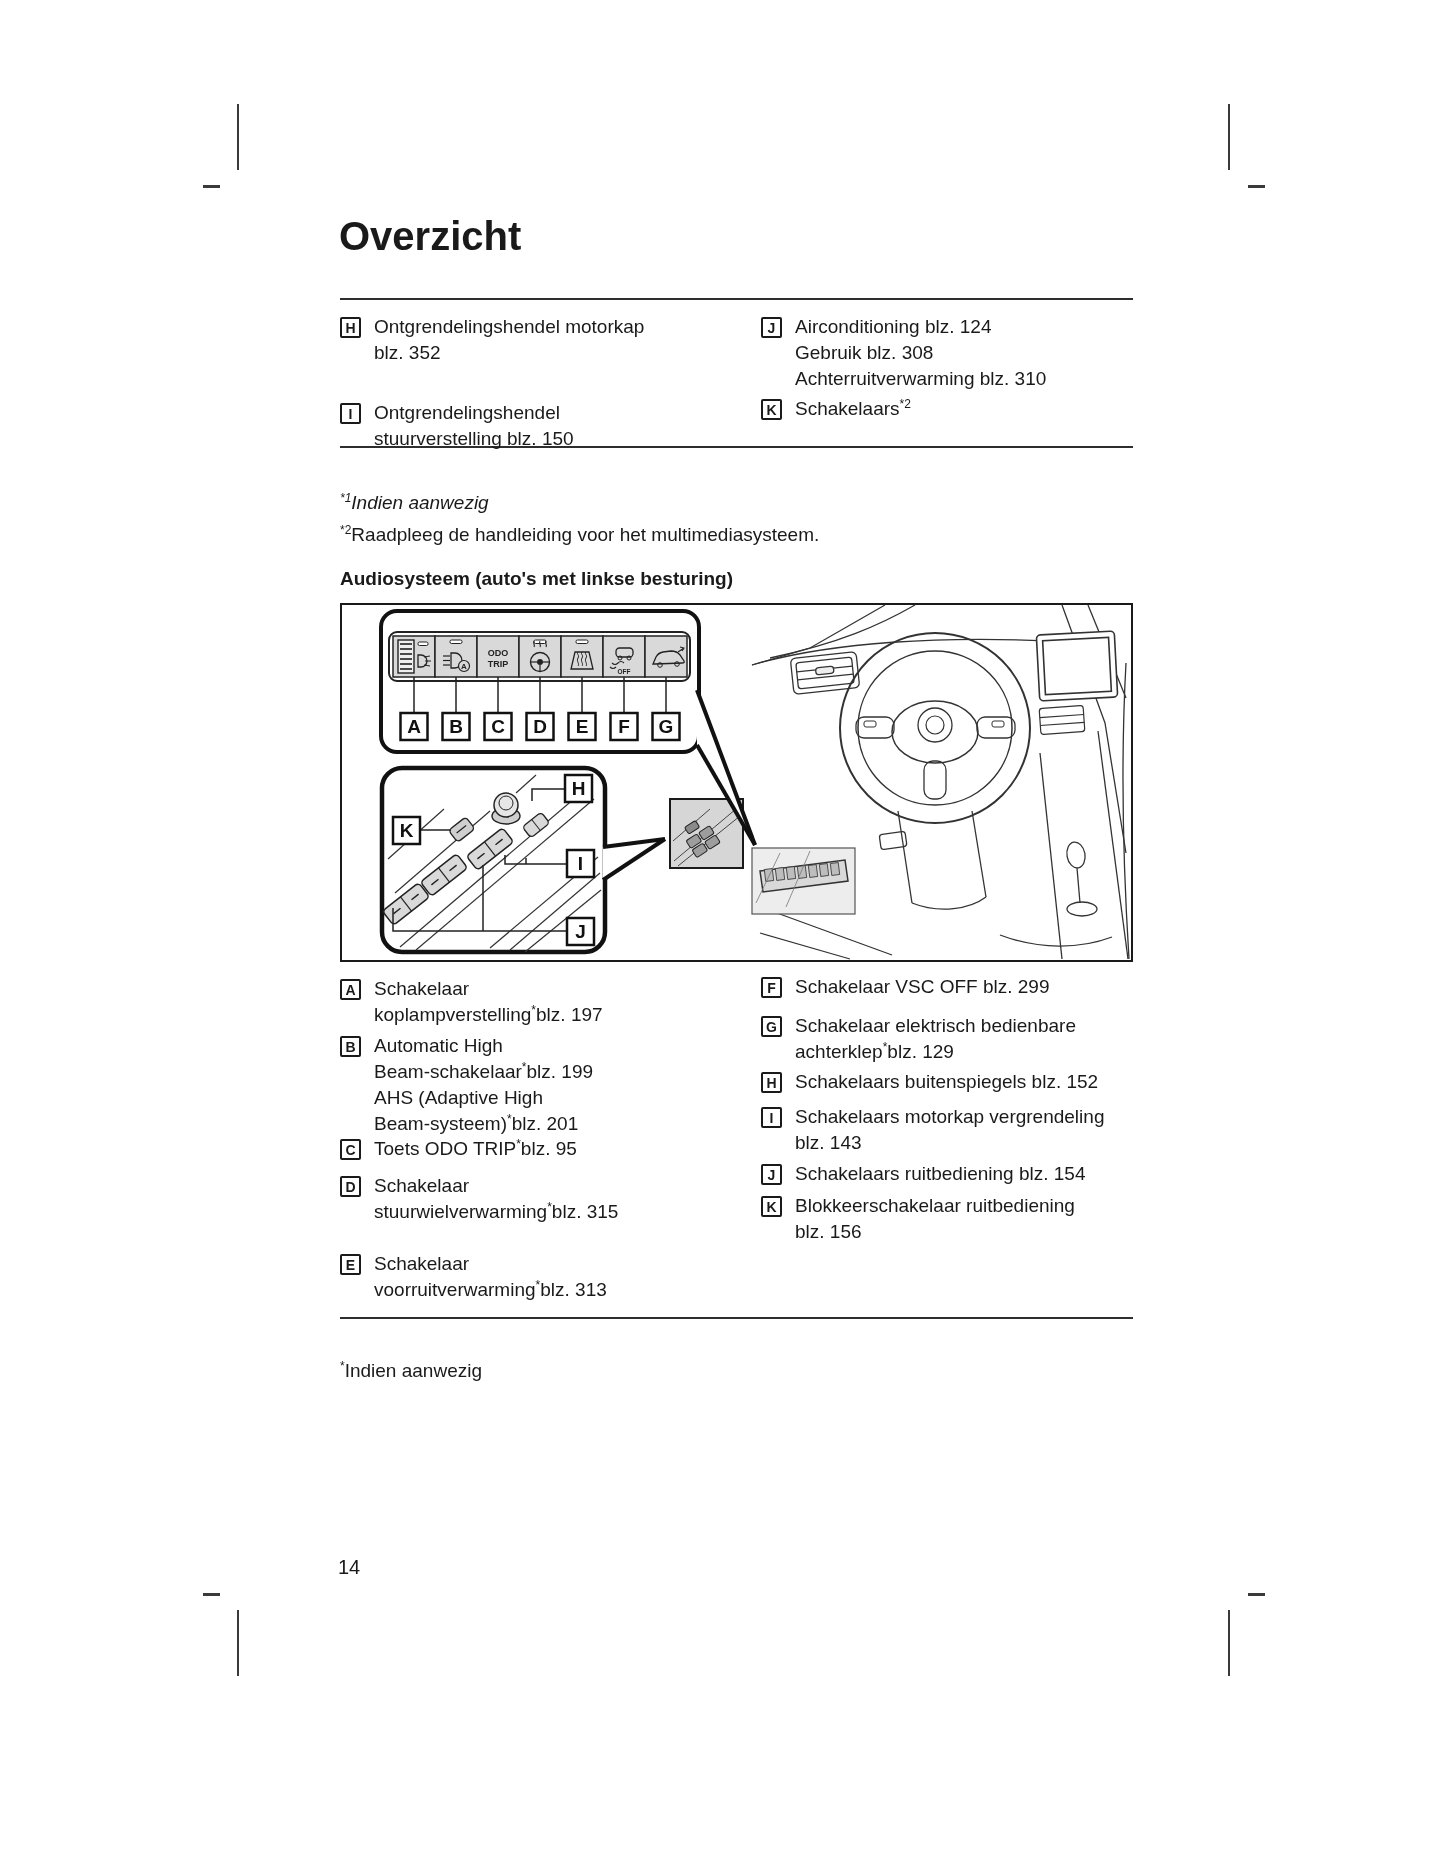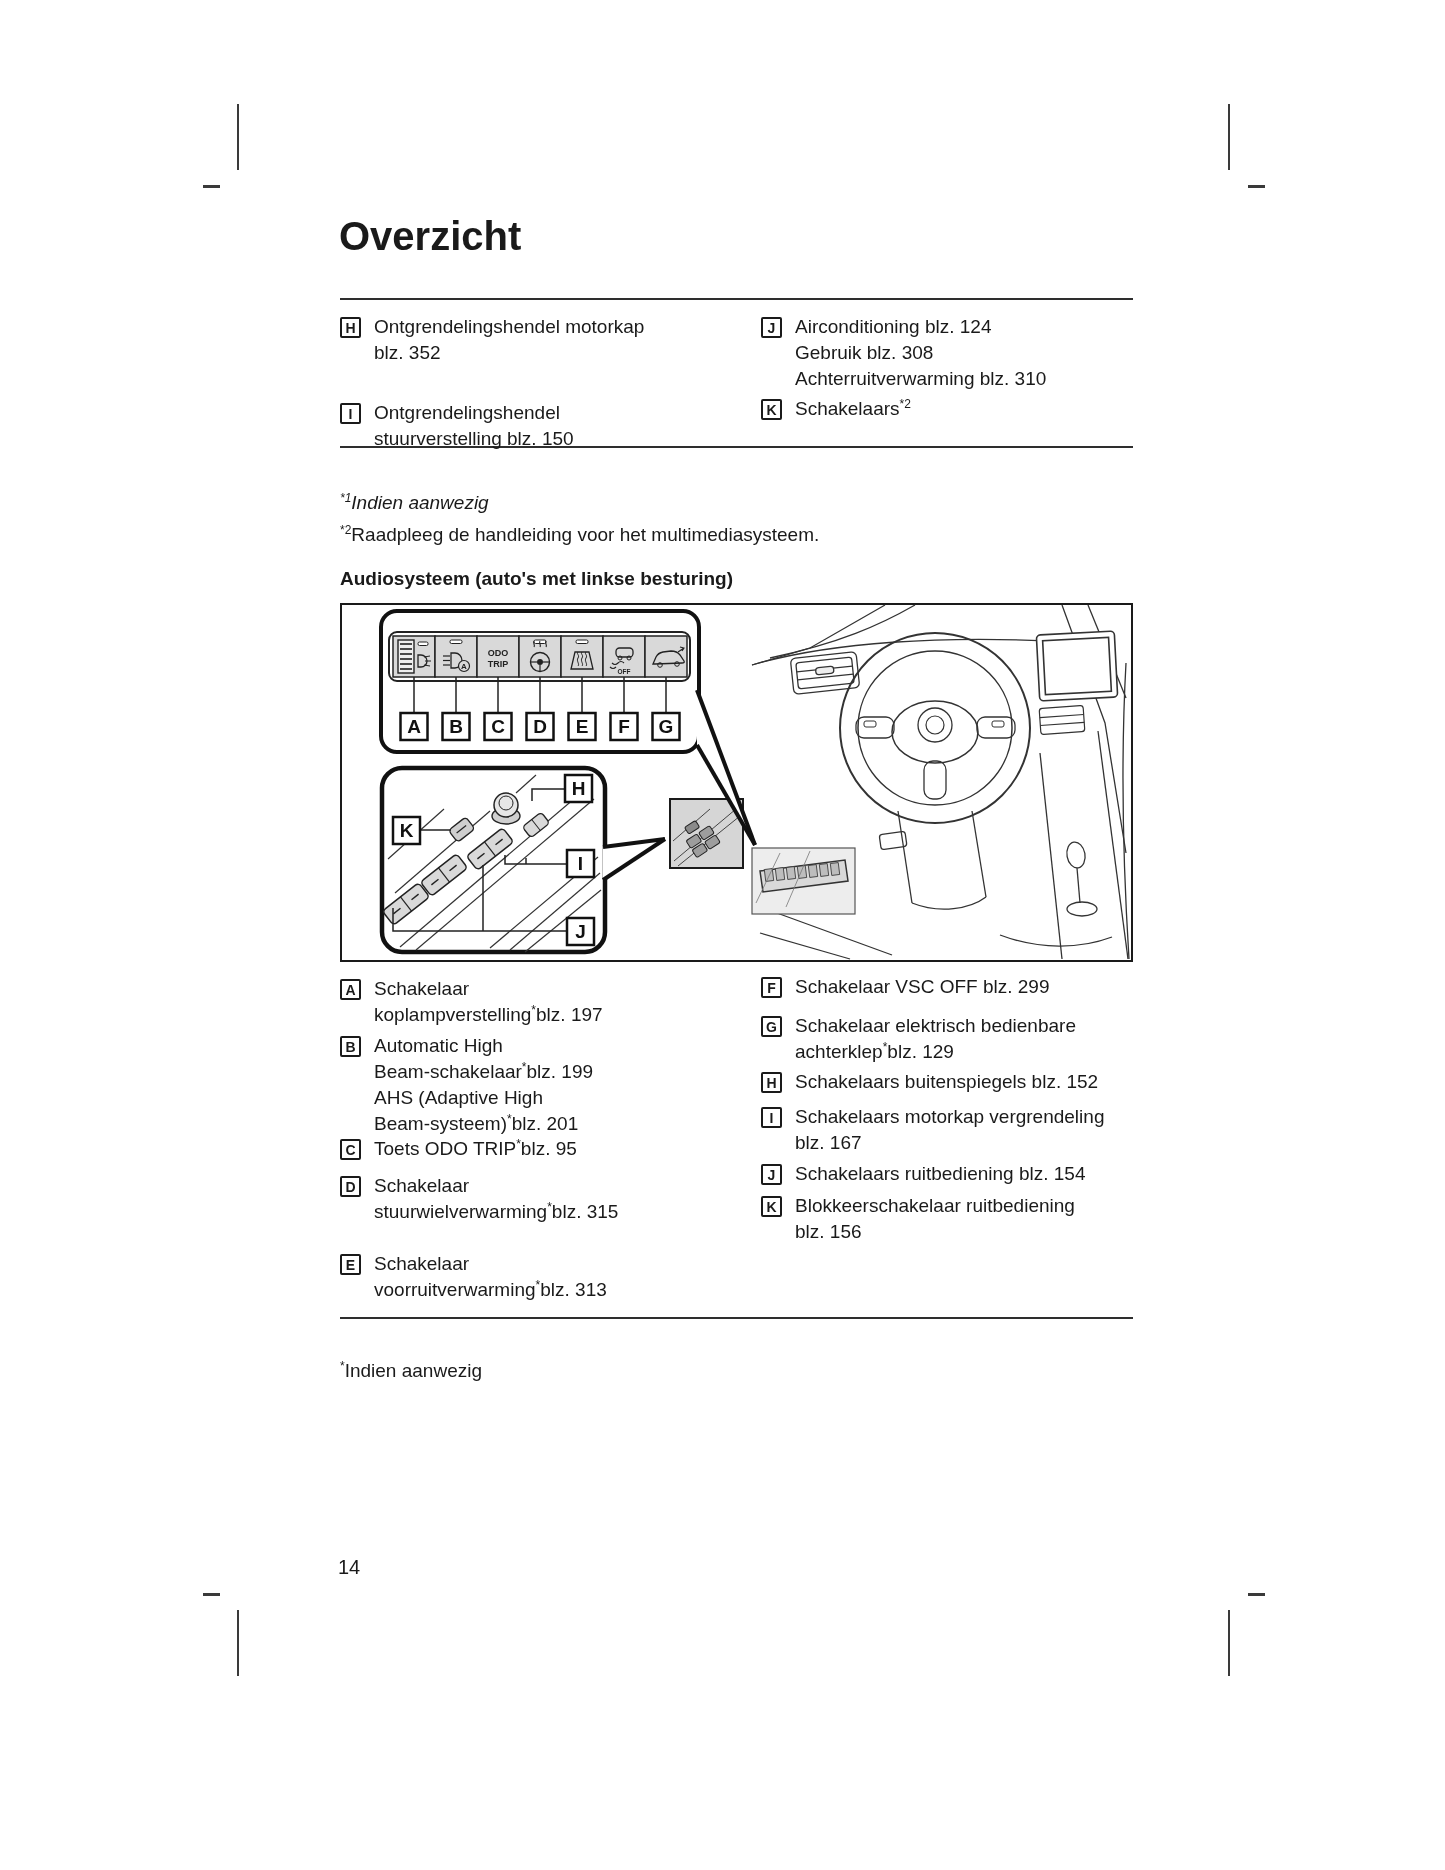--- a/index.html
+++ b/index.html
@@ -404,21 +404,21 @@
 <div class="row" style="left:761px;top:1069px;width:390px;">
   <span class="key-box">H</span>
   <div class="txt">
     <div><span>Schakelaars buitenspiegels blz. 152</span></div>
   </div>
 </div>
 <div class="row" style="left:761px;top:1104px;width:390px;">
   <span class="key-box">I</span>
   <div class="txt">
     <div><span>Schakelaars motorkap vergrendeling</span></div>
-    <div><span>blz. 167</span></div>
+    <div><span>blz. 143</span></div>
   </div>
 </div>
 <div class="row" style="left:761px;top:1161px;width:390px;">
   <span class="key-box">J</span>
   <div class="txt">
     <div><span>Schakelaars ruitbediening blz. 154</span></div>
   </div>
 </div>
 <div class="row" style="left:761px;top:1193px;width:390px;">
   <span class="key-box">K</span>

